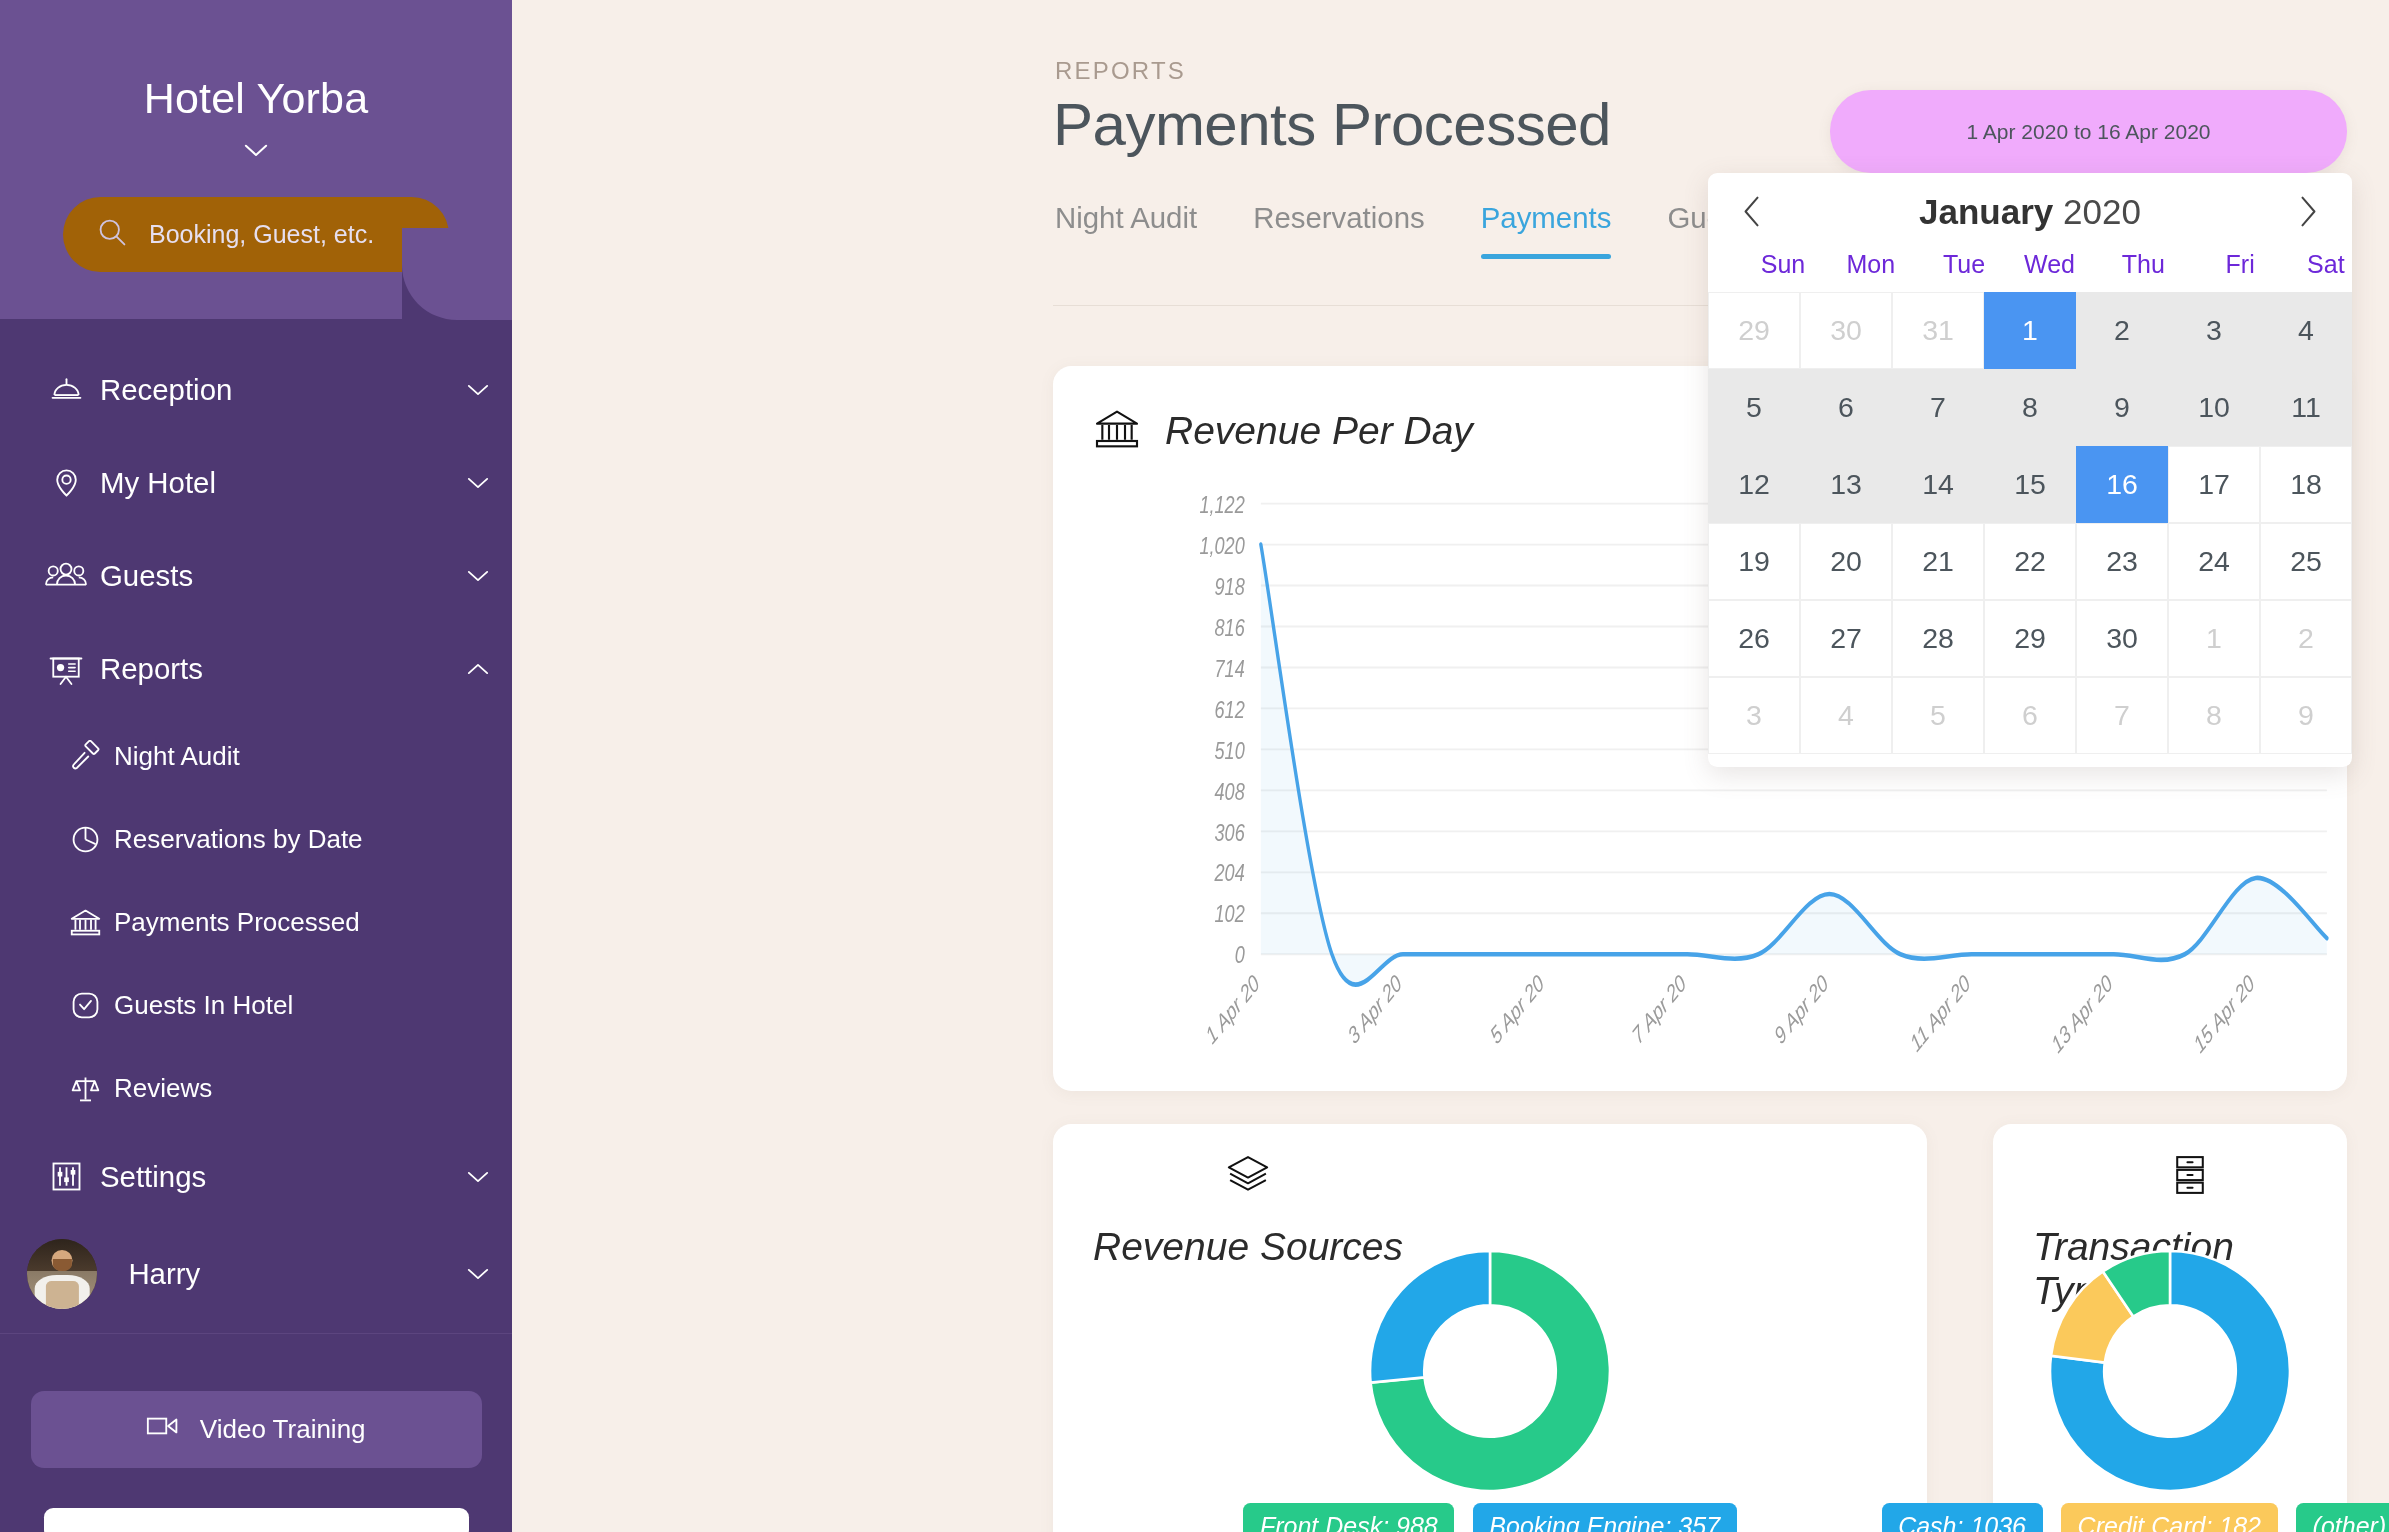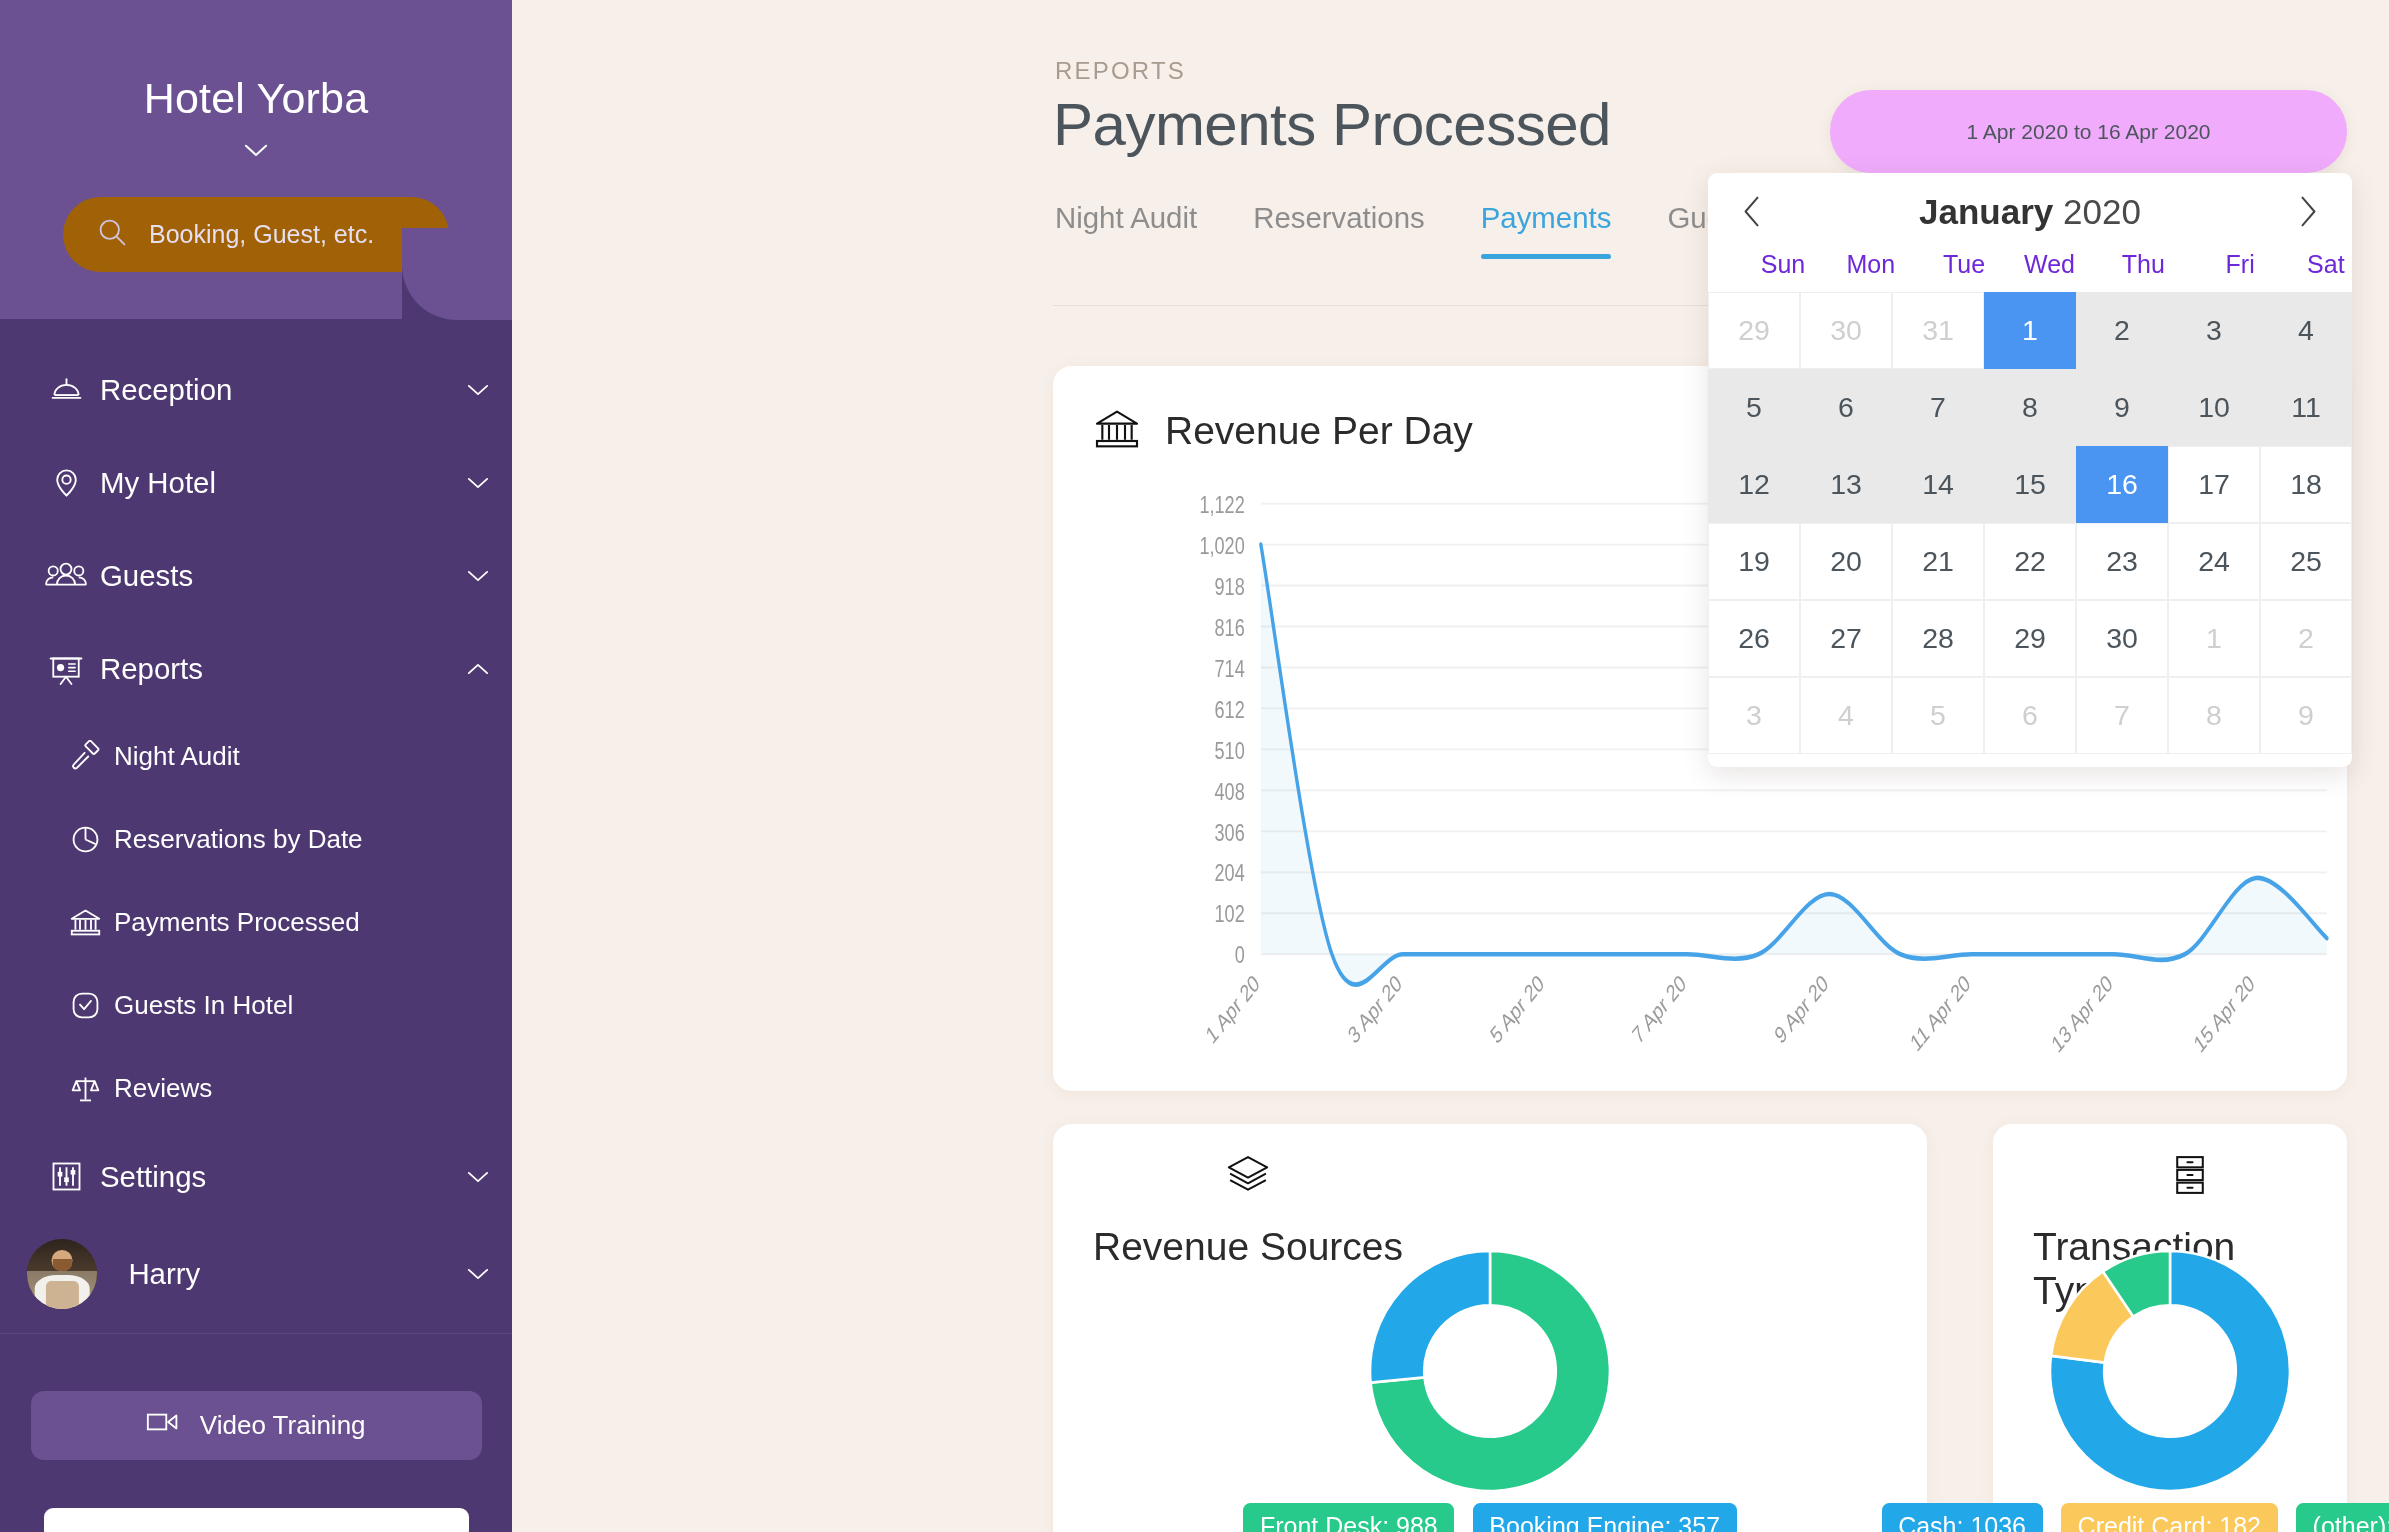--- a/index.html
+++ b/index.html
@@ -72,21 +72,21 @@
       transform:translateX(-50%); background:#8a5a33; border-radius:0 0 50% 50%; }
   .avatar .a-body { position:absolute; left:50%; bottom:0; width:78%; height:48%;
       transform:translateX(-50%); background:#f2f0ec; border-radius:40% 40% 0 0; }
   .avatar .a-apron { position:absolute; left:50%; bottom:0; width:46%; height:40%;
       transform:translateX(-50%); background:#cdb392; border-radius:18% 18% 0 0; }
   .user-name { font-size: 29.4px; color:#fff; font-weight:300; flex:1; margin-left: 31px; }
 
   .sb-divider { height: 0.9px; background: #5c457f; margin-top: 9.2px; }
 
   .video-btn {
-    margin: 57px auto 0; width: 451px; height: 69px;
+    margin: 57px auto 0; width: 451px; height: 77px;
     background: #6b5192; border-radius: 13px;
     display: flex; align-items: center; justify-content: center; gap: 18.4px;
     color: #fff; font-size: 26px; font-weight: 300; cursor: pointer;
   }
   .white-strip {
     position: absolute; left: 44px; bottom: -5.5px; width: 425px; height: 31px;
     background: #fff; border-radius: 9.2px;
   }
 
   
@@ -141,20 +141,21 @@
     background: #fff; font-weight: 400;
   }
   .cal-cell.muted { color: #cfcfcf; }
   .cal-cell.in-range { background: #e9e9e9; border-color: #e9e9e9; }
   .cal-cell.sel { background: #4a95f2; color:#fff; border-color:#4a95f2; }
 
   
   .card {
     position: absolute; background: #fff; border-radius: 18.4px;
     box-shadow: 0 2.8px 14.7px rgba(130,110,100,.07);
+    font-style: italic;
   }
   .card-title { display:flex; align-items:center; gap: 24px; }
   .card-title .ct-text { font-size: 39px; font-weight: 300; color: #2b2b2b; }
 
   #card-revenue { left: 541px; top: 366px; right: 42px; height: 725px; }
   #card-revenue .card-title { position:absolute; left: 40px; top: 39px; }
 
   #card-sources { left: 541px; top: 1124px; width: 874px; height: 451px; }
   #card-types { left: 1481px; top: 1124px; right: 42px; height: 451px; }
   #card-sources .card-title, #card-types .card-title { position:absolute; left: 40px; top: 28px; flex-direction: column; }

